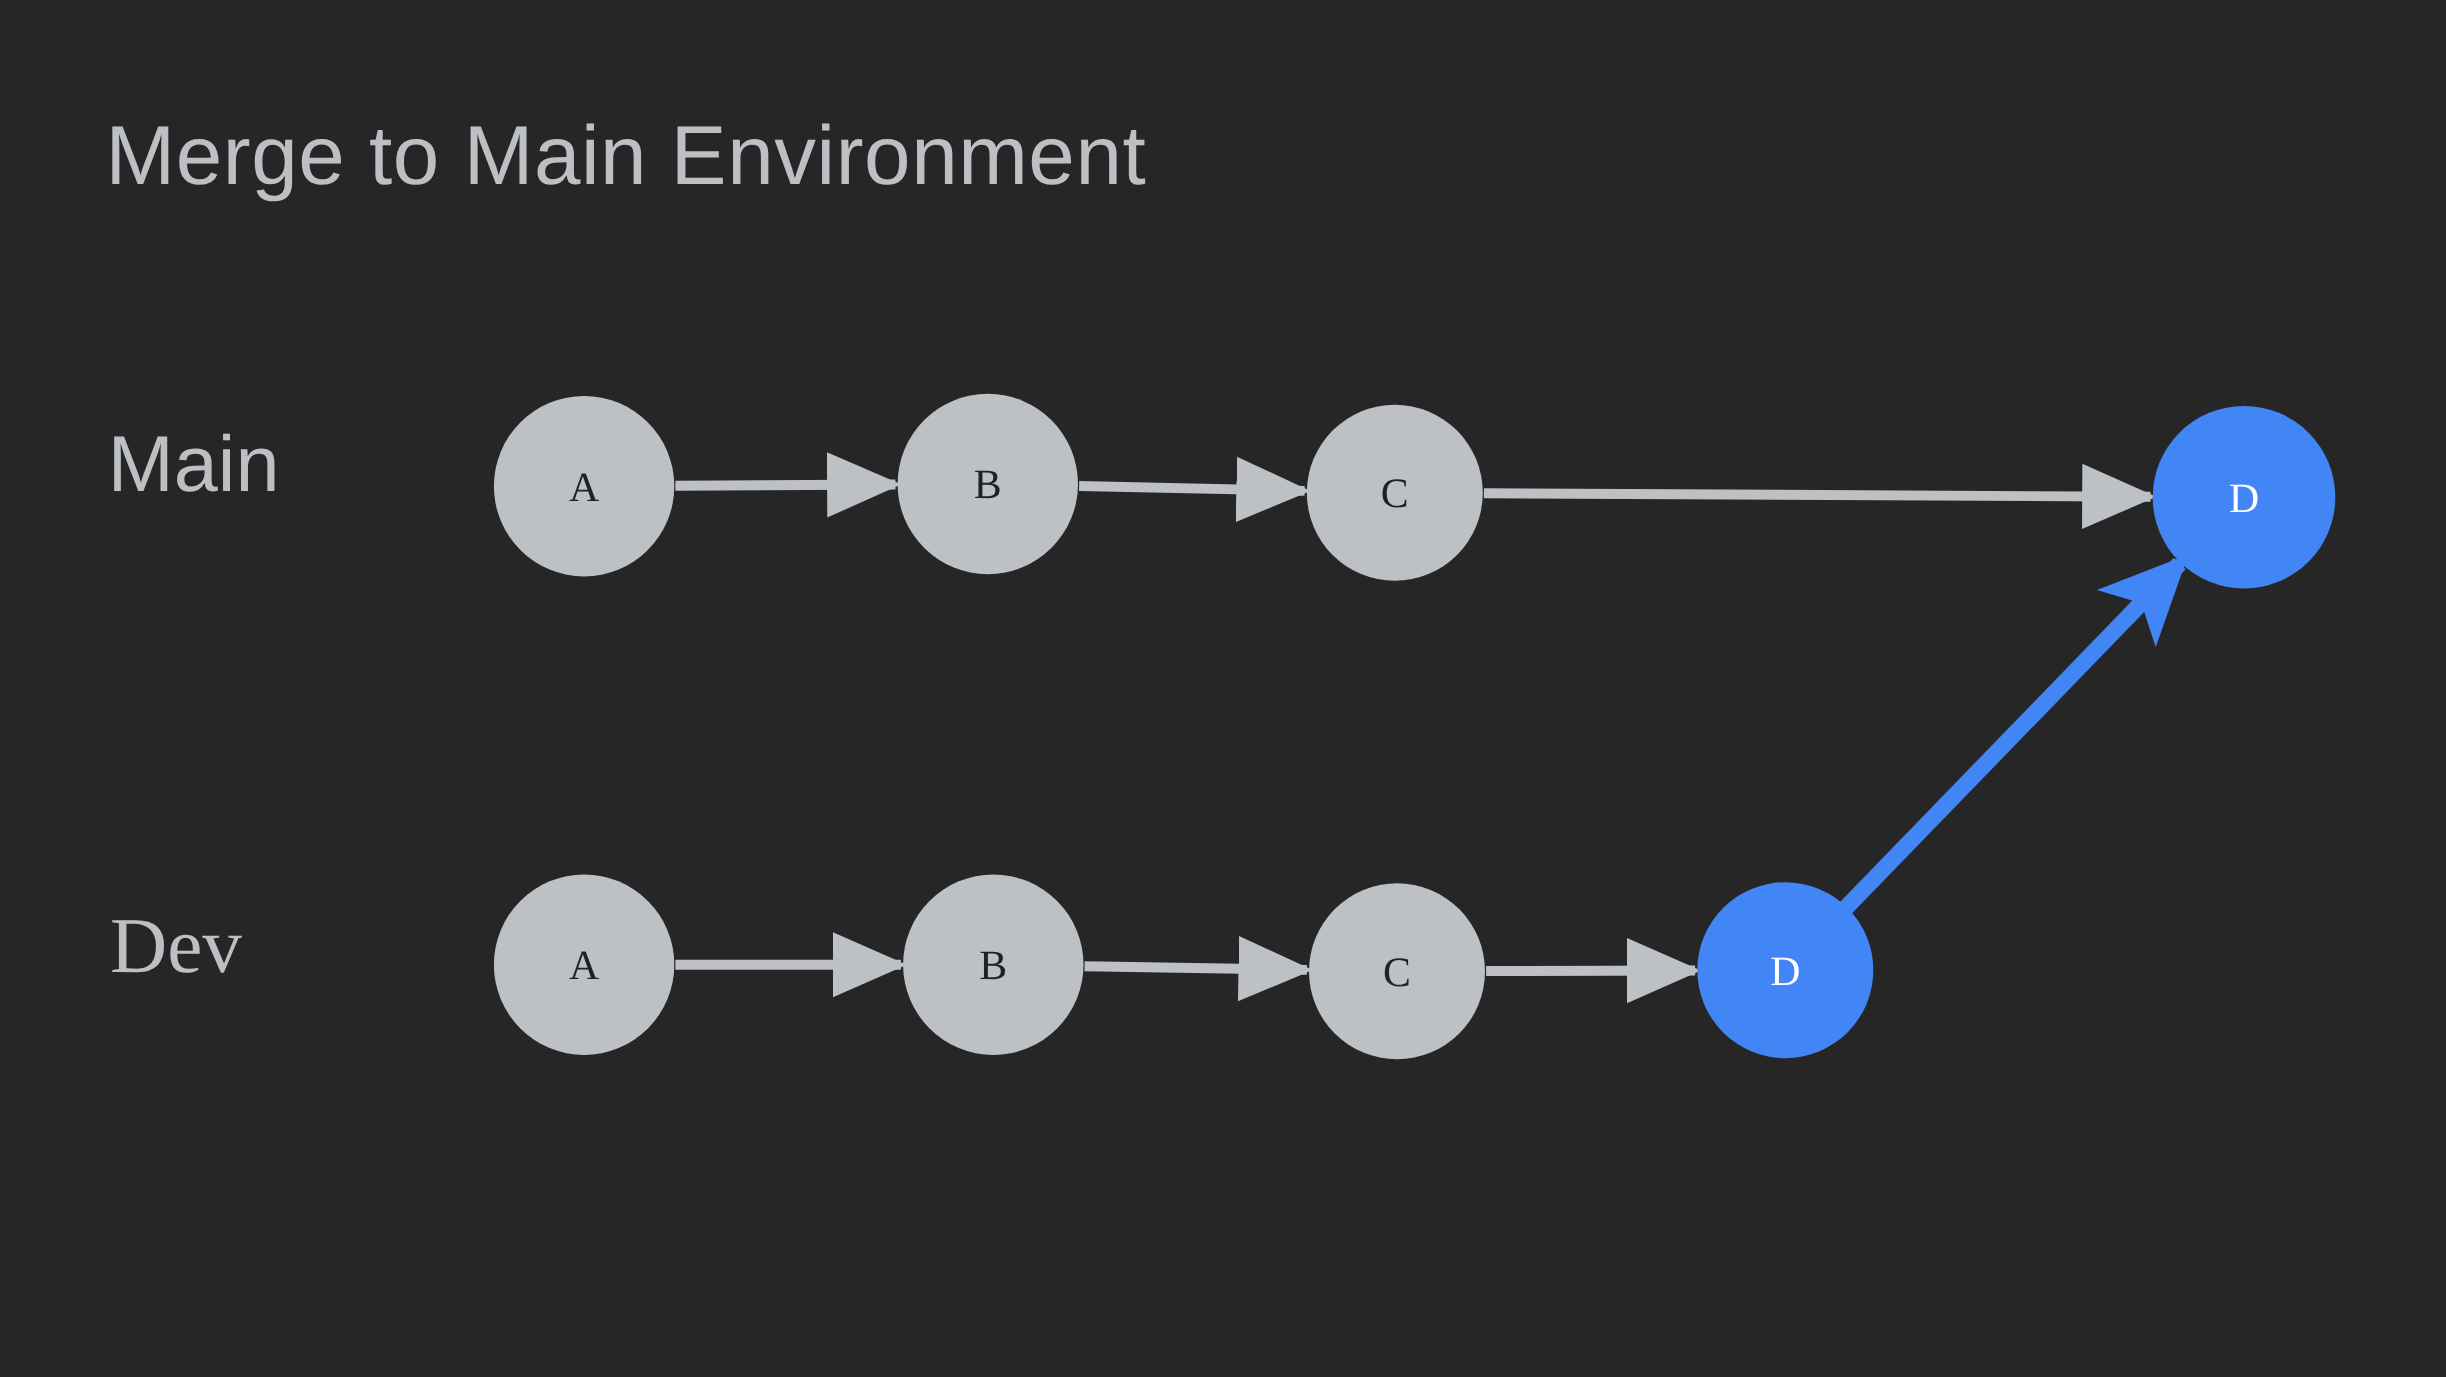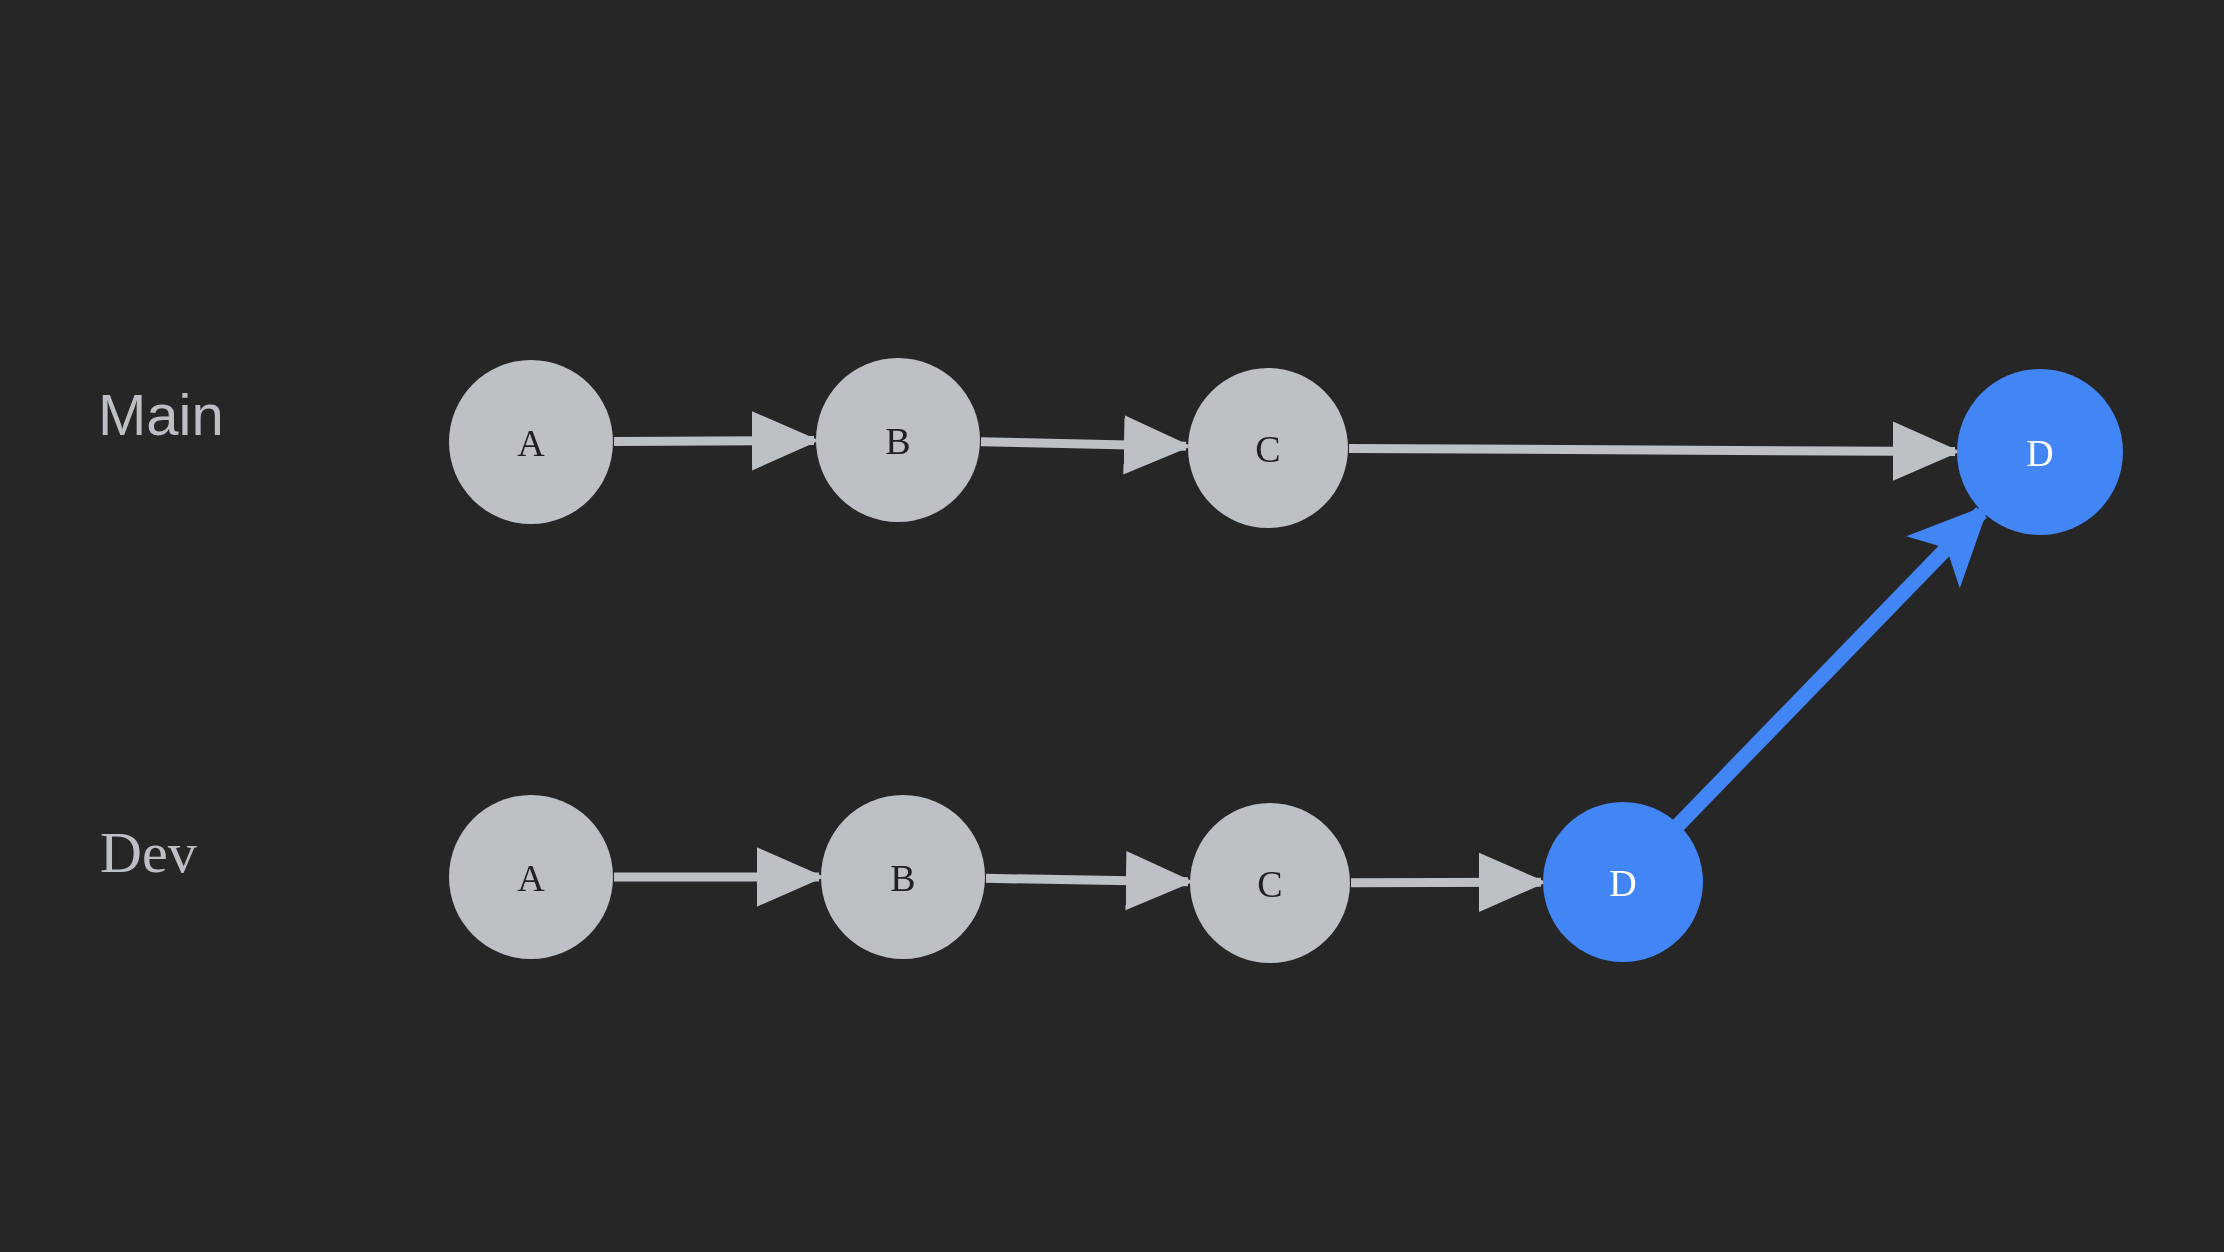--- a/index.html
+++ b/index.html
@@ -35,21 +35,21 @@
     font-size: 76px;
     font-weight: 400;
     letter-spacing: 0.5px;
     color: #bcc0c4;
     white-space: nowrap;
     line-height: 1;
   }
   .row-label {
     position: absolute;
     font-family: "Liberation Serif", serif;
-    font-size: 58px;
+    font-size: 72px;
     font-weight: 400;
     color: #bcc0c4;
     white-space: nowrap;
     line-height: 1;
   }
   .row-label.main-label {
     font-family: "Liberation Sans", sans-serif;
     left: 98px;
     top: 386px;
   }
@@ -66,20 +66,21 @@
     text-anchor: middle;
   }
   .node-text.on-gray { fill: #202124; }
   .node-text.on-blue { fill: #ffffff; }
 </style>
 </head>
 <body>
 
 <div id="canvas">
 
+  <div class="diagram-title">Merge to Main Environment</div>
 
   <div class="row-label main-label">Main</div>
 
   <div class="row-label dev-label">Dev</div>
 
   <svg id="diagram-svg" viewBox="0 0 2224 1252">
     <defs>
       <marker id="arrow-gray" viewBox="0 0 10 10" refX="9.2" refY="5" markerWidth="7.5" markerHeight="7.5" orient="auto-start-reverse">
         <path d="M 0 0.6 L 10 5 L 0 9.4 z" fill="#bdc1c6"></path>
       </marker>

